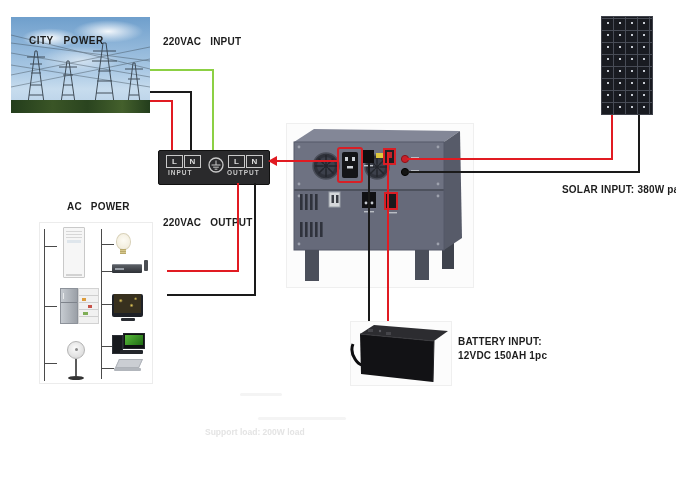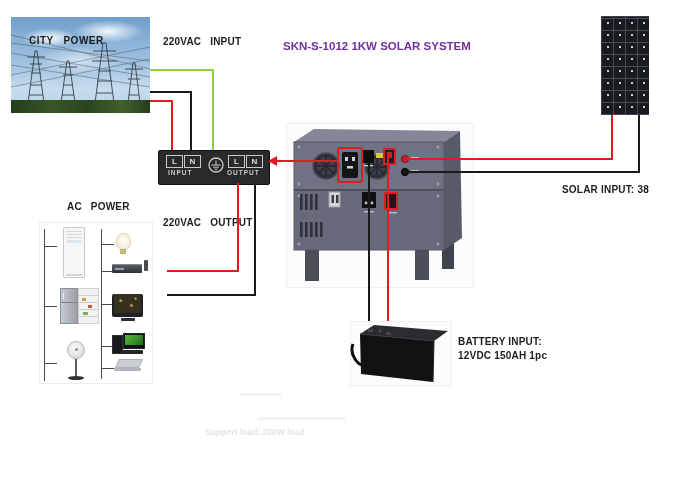--- a/index.html
+++ b/index.html
@@ -1,17 +1,17 @@
 <!DOCTYPE html>
 <html><head>
 <meta charset="utf-8">
 <style>
   html,body{margin:0;padding:0;background:#fff;}
   body{font-family:"Liberation Sans", sans-serif;}
-  #stage{position:relative;width:649px;height:480px;background:#ffffff;overflow:hidden;}
+  #stage{position:relative;width:649px;height:480px;background:#ffffff;overflow:hidden;padding-left:27px;}
 
   .lbl{position:absolute;font-weight:bold;color:#1d1d1d;font-size:10px;white-space:pre;letter-spacing:.2px;}
   .title{position:absolute;font-weight:bold;font-size:11.5px;color:#7030a0;white-space:pre;}
 
   
   .wire{position:absolute;}
   .w-red{background:#e11b22;}
   .w-blk{background:#1a1a1a;}
   .w-grn{background:#8cd044;}
 
@@ -76,21 +76,20 @@
         <path d="M0 58 L139 30"></path>
           <path d="M0 70 L139 42"></path>
           <path d="M0 48 L139 70"></path>
       </g>
     </svg>
     <div class="ground"></div>
     <div class="caption">CITY   POWER</div>
   </div>
 
   <div class="lbl" style="left:163px;top:36px;">220VAC   INPUT</div>
-  <div class="title" style="left:283px;top:40px;">SKN-S-1012 1KW SOLAR SYSTEM</div>
   <div class="lbl" style="left:67px;top:201px;">AC   POWER</div>
   <div class="lbl" style="left:163px;top:217px;">220VAC   OUTPUT</div>
   <div class="lbl" style="left:562px;top:184px;">SOLAR INPUT: 380W panel 1pc</div>
   <div class="lbl" style="left:458px;top:336px;">BATTERY INPUT:</div>
   <div class="lbl" style="left:458px;top:350px;">12VDC 150AH 1pc</div>
 
   <div class="wire w-grn" style="left:150px;top:69px;width:64px;height:2px;"></div>
   <div class="wire w-grn" style="left:212px;top:69px;width:2px;height:82px;"></div>
   <div class="wire w-blk" style="left:150px;top:91px;width:42px;height:2px;"></div>
   <div class="wire w-blk" style="left:190px;top:91px;width:2px;height:60px;"></div>

